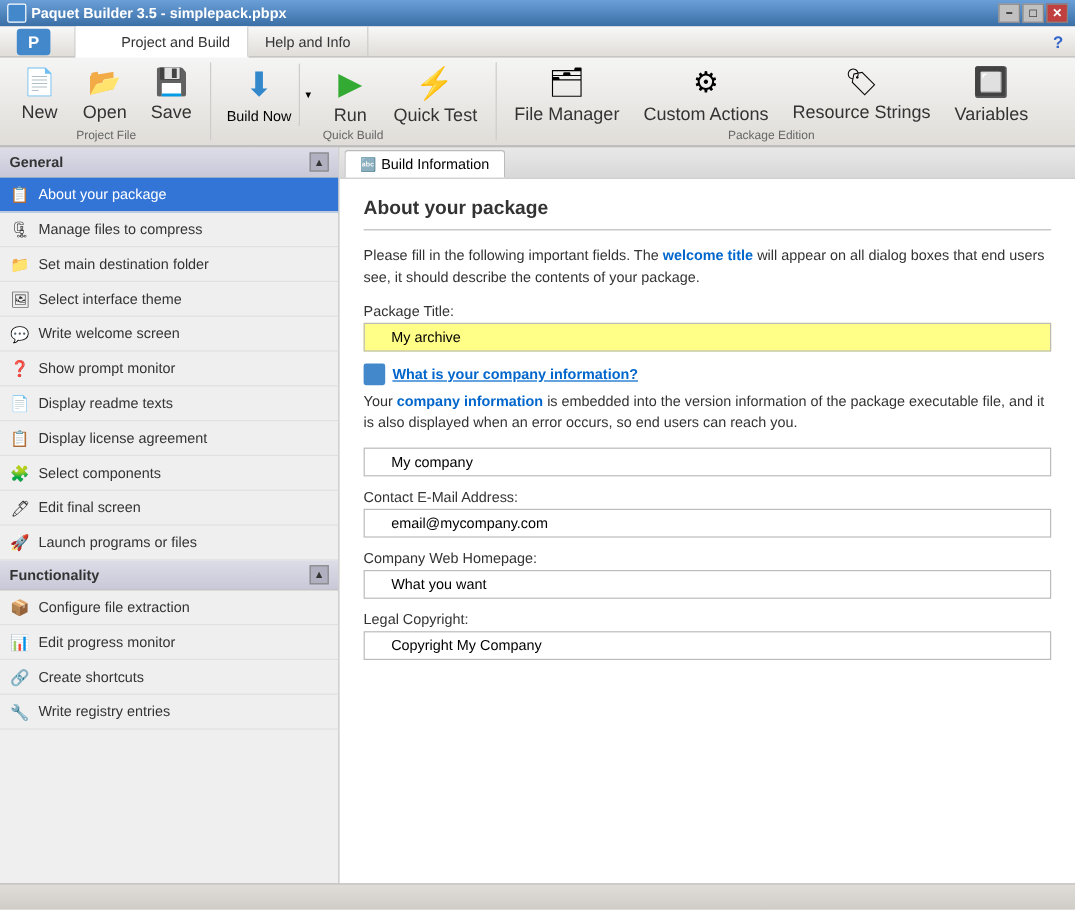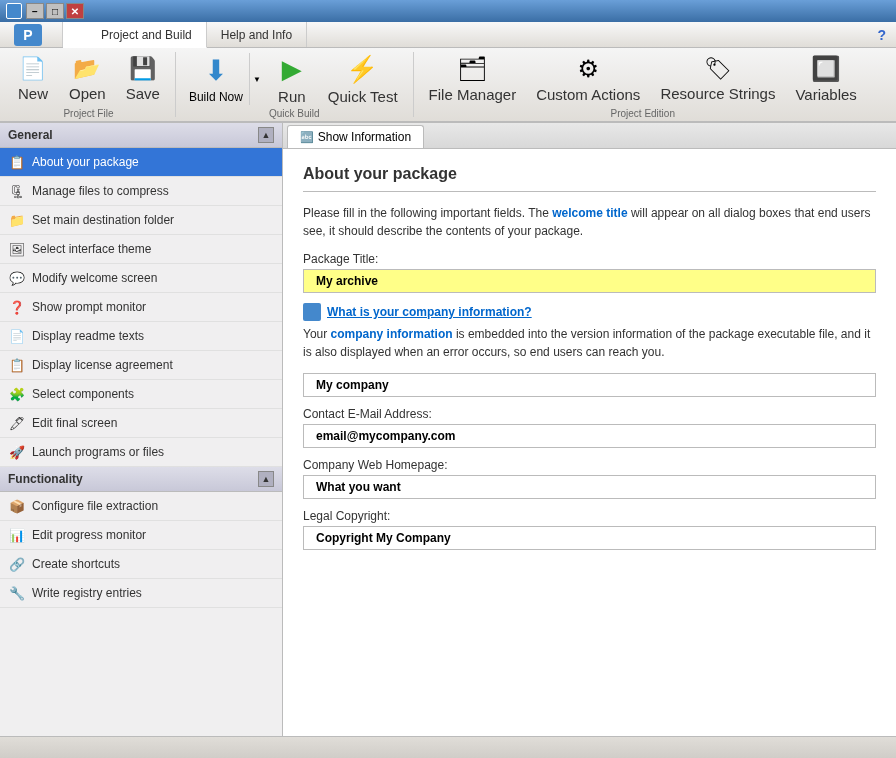--- a/index.html
+++ b/index.html
@@ -209,26 +209,25 @@
     .section-title { font-size: 16px; font-weight: bold; color: #333; margin-bottom: 8px; }
     .section-divider { border: none; border-top: 1px solid #bbb; margin-bottom: 12px; }
     .info-text { font-size: 12px; color: #333; margin-bottom: 12px; line-height: 1.5; }
     .info-text .highlight { color: #0066cc; font-weight: bold; }
     .info-text .highlight2 { font-weight: normal; }
 
     .field-label { font-size: 12px; color: #333; margin-bottom: 3px; }
     .field-input {
       width: 100%;
       border: 1px solid #bbb;
-      padding: 4px 12px;
+      padding: 4px 22px;
       font-size: 12px;
       margin-bottom: 10px;
       background: white;
       outline: none;
-      font-weight: bold;
     }
     .field-input.highlighted { background: #ffff88; }
 
     .subsection-title {
       font-size: 14px; font-weight: bold; color: #0066cc;
       display: flex; align-items: center; gap: 6px;
       margin-bottom: 4px; text-decoration: underline; cursor: pointer;
     }
     .subsection-icon { width: 18px; height: 18px; background: #4488cc; border-radius: 2px; flex-shrink: 0; }
 
@@ -247,20 +246,21 @@
     
     .sidebar::-webkit-scrollbar { width: 12px; }
     .sidebar::-webkit-scrollbar-track { background: #e0e0e0; }
     .sidebar::-webkit-scrollbar-thumb { background: #b0b0b0; border: 1px solid #999; }
   </style>
 </head>
 <body>
 
 <div class="title-bar">
   <span class="title-bar-icon"></span>
+  <span class="title-bar-text">Paquet Builder 3.5 - simplepack.pbpx</span>
   <div class="title-bar-controls">
     <div class="title-bar-btn">−</div>
     <div class="title-bar-btn">□</div>
     <div class="title-bar-btn close">✕</div>
   </div>
 </div>
 
 <div class="menu-bar">
   <div class="menu-tab">
     <div class="menu-tab-icon">
@@ -329,21 +329,21 @@
       </div>
       <div class="toolbar-btn">
         <div class="icon-box" style="font-size:22px;">🏷</div>
         <span class="btn-label">Resource Strings</span>
       </div>
       <div class="toolbar-btn">
         <div class="icon-box" style="font-size:24px;">🔲</div>
         <span class="btn-label">Variables</span>
       </div>
     </div>
-    <div class="toolbar-group-label">Project Edition</div>
+    <div class="toolbar-group-label">Package Edition</div>
   </div>
 </div>
 
 <div class="main-area">
 
   <div class="sidebar">
 
     <div class="sidebar-section-header">
       <span>General</span>
       <div class="collapse-btn">▲</div>
@@ -360,21 +360,21 @@
     <div class="sidebar-item">
       <div class="item-icon">📁</div>
       <span>Set main destination folder</span>
     </div>
     <div class="sidebar-item">
       <div class="item-icon">🖼</div>
       <span>Select interface theme</span>
     </div>
     <div class="sidebar-item">
       <div class="item-icon">💬</div>
-      <span>Modify welcome screen</span>
+      <span>Write welcome screen</span>
     </div>
     <div class="sidebar-item">
       <div class="item-icon">❓</div>
       <span>Show prompt monitor</span>
     </div>
     <div class="sidebar-item">
       <div class="item-icon">📄</div>
       <span>Display readme texts</span>
     </div>
     <div class="sidebar-item">
@@ -413,21 +413,21 @@
     <div class="sidebar-item">
       <div class="item-icon">🔧</div>
       <span>Write registry entries</span>
     </div>
   </div>
 
   <div class="content-area">
     <div class="content-tab-bar">
       <div class="content-tab active">
         <span style="font-size:11px;">🔤</span>
-        <span>Show Information</span>
+        <span>Build Information</span>
       </div>
     </div>
     <div class="content-inner">
       <div class="section-title">About your package</div>
       <hr class="section-divider">
       <p class="info-text">
         <span>Please fill in the following important fields. The </span><span class="highlight">welcome title</span><span> will appear on all dialog boxes that end users see, it should describe the contents of your package.</span>
       </p>
       <div class="field-label">Package Title:</div>
       <input class="field-input highlighted" type="text" value="My archive" style="">

